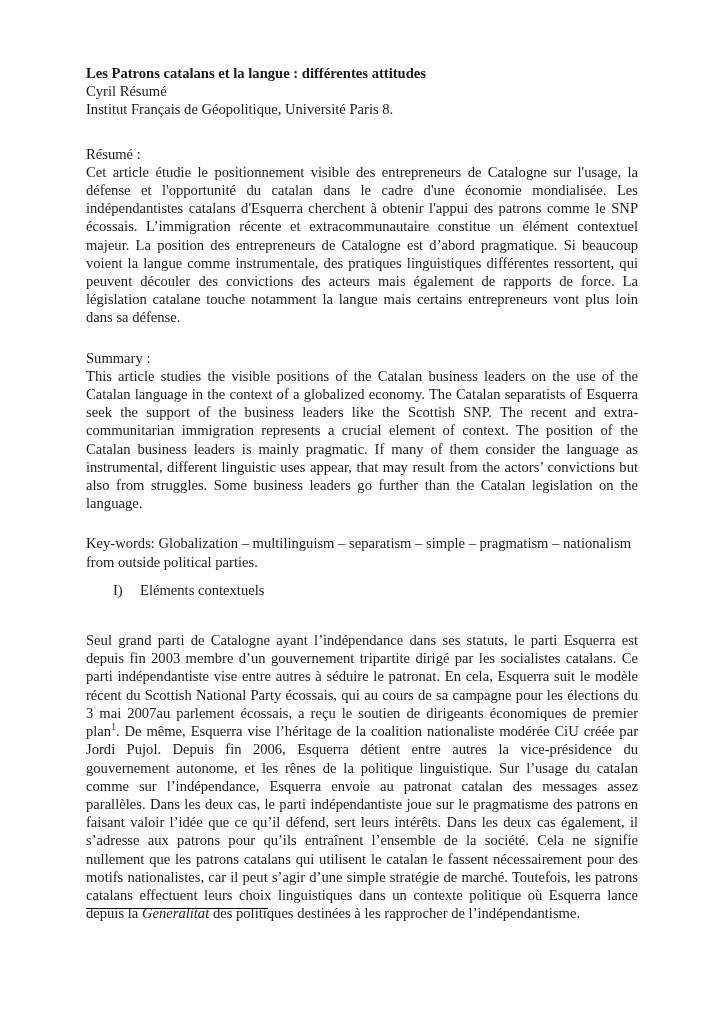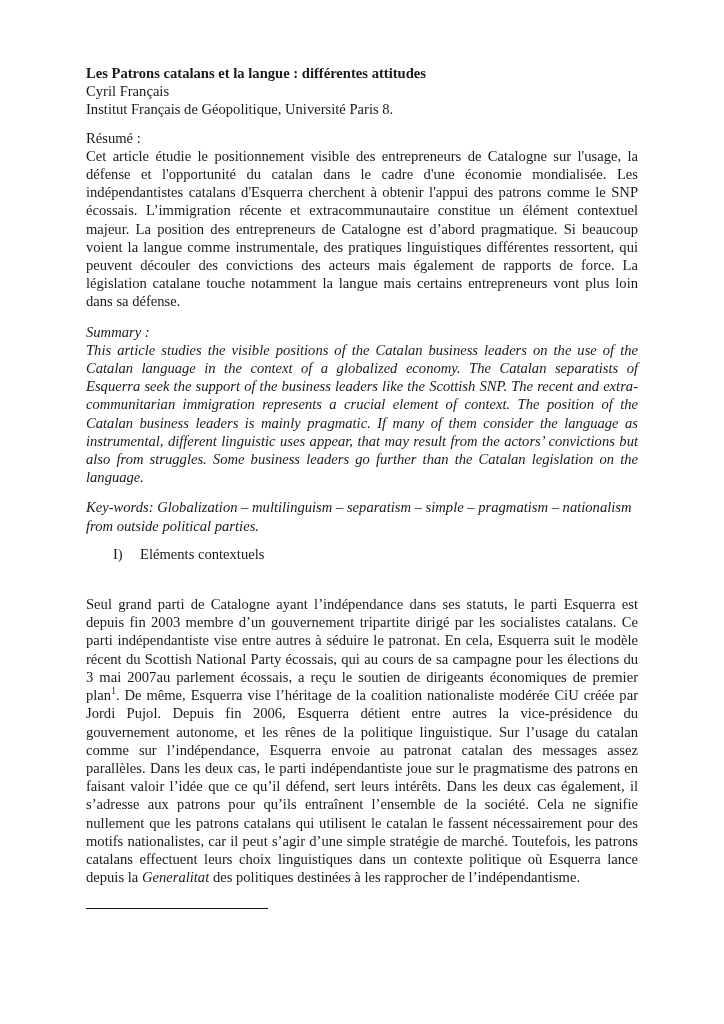--- a/index.html
+++ b/index.html
@@ -18,22 +18,22 @@
   .content {
     position: absolute;
     left: 86px; top: 64px;
     width: 552px;
     font-size: 14.6px;
     line-height: 18.2px;
   }
   p { margin: 0; }
   .bold { font-weight: bold; }
   .just { text-align: justify; }
-  .gap-header { margin-top: 10px; }
-  .gap-block  { margin-top: 12px; font-style: italic; }
+  .gap-header { margin-top: 26px; }
+  .gap-block  { margin-top: 22px; }
   .gap-section { margin-top: 10px; }
   .gap-body   { margin-top: 32px; }
   .section-heading { font-weight: normal; margin-left: 27px; }
   .section-heading .hnum { display: inline-block; width: 27px; }
   sup.fnref { font-size: 9.5px; line-height: 0; vertical-align: super; }
   .footnote-area {
     position: absolute;
     left: 86px; top: 908px;
     width: 552px;
     font-size: 12.4px;
@@ -46,21 +46,21 @@
   }
   .fn-sup { font-size: 8.5px; line-height: 0; vertical-align: super; }
 </style>
 </head>
 <body>
 
 <div class="page">
   <div class="content">
 
     <p class="bold">Les Patrons catalans et la langue : différentes attitudes</p>
-    <p>Cyril Français</p>
+    <p>Cyril Résumé</p>
     <p>Institut Français de Géopolitique, Université Paris 8.</p>
 
     <div class="gap-header">
       <p>Résumé :</p>
       <p class="just">Cet article étudie le positionnement visible des entrepreneurs de Catalogne sur l'usage, la défense et l'opportunité du catalan dans le cadre d'une économie mondialisée. Les indépendantistes catalans d'Esquerra cherchent à obtenir l'appui des patrons comme le SNP écossais. L’immigration récente et extracommunautaire constitue un élément contextuel majeur. La position des entrepreneurs de Catalogne est d’abord pragmatique. Si beaucoup voient la langue comme instrumentale, des pratiques linguistiques différentes ressortent, qui peuvent découler des convictions des acteurs mais également de rapports de force. La législation catalane touche notamment la langue mais certains entrepreneurs vont plus loin dans sa défense.</p>
     </div>
 
     <div class="gap-block">
       <p>Summary :</p>
       <p class="just">This article studies the visible positions of the Catalan business leaders on the use of the Catalan language in the context of a globalized economy. The Catalan separatists of Esquerra seek the support of the business leaders like the Scottish SNP. The recent and extra-communitarian immigration represents a crucial element of context. The position of the Catalan business leaders is mainly pragmatic. If many of them consider the language as instrumental, different linguistic uses appear, that may result from the actors’ convictions but also from struggles. Some business leaders go further than the Catalan legislation on the language.</p>

